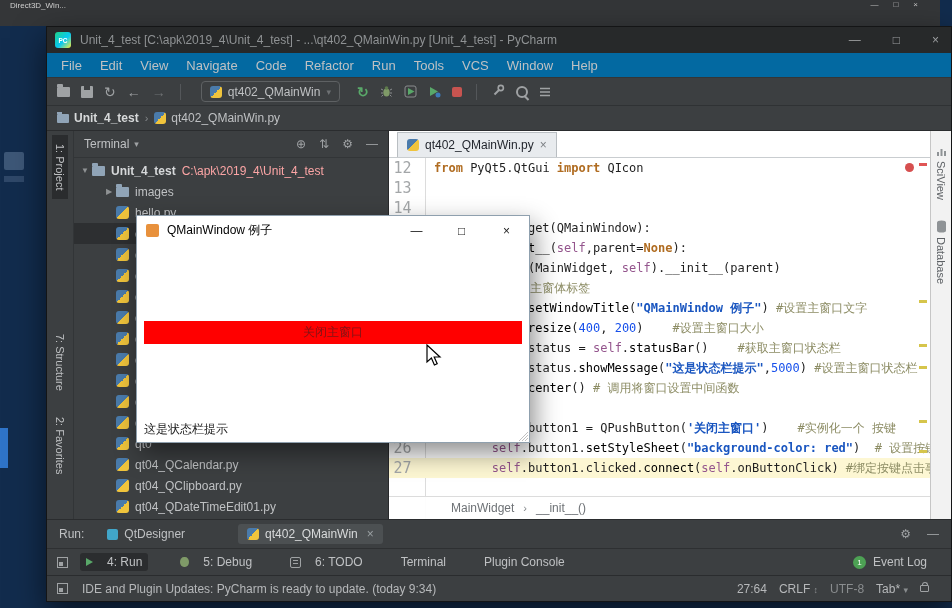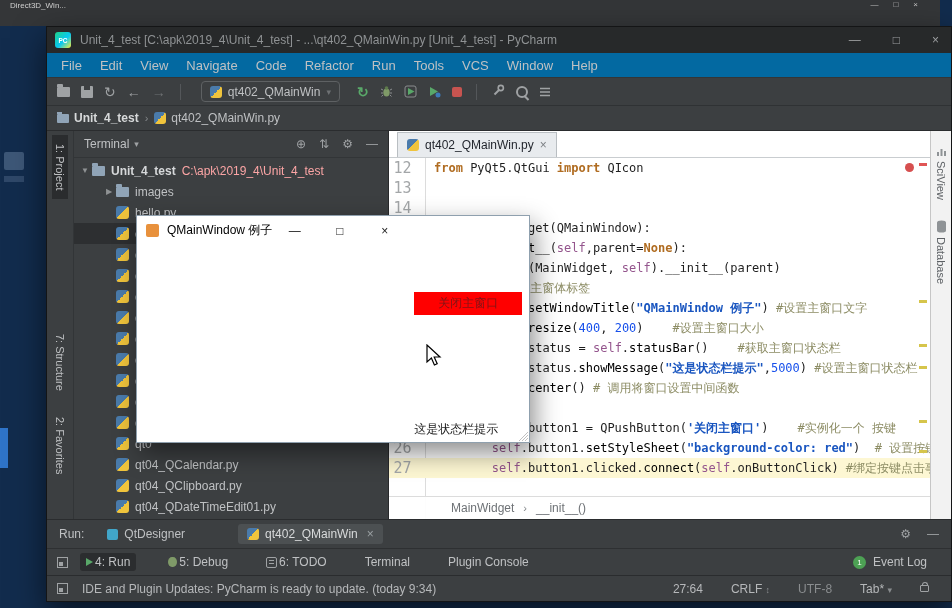--- a/index.html
+++ b/index.html
@@ -123,45 +123,45 @@
   .runtabs{display:flex;gap:44px;margin-left:14px;align-items:center;}
   .runtab{display:flex;align-items:center;gap:6px;padding:3px 9px;border-radius:3px;}
   .runtab.active{background:#4c5052;color:#d8dadb;}
   .runtab .close{color:#9aa0a3;margin-left:3px;}
   .qtd-icon{width:11px;height:11px;background:#41a6c9;border-radius:2px;}
   .runbar .rbright{margin-left:auto;display:flex;gap:16px;color:#9fa2a4;}
 
   .bottombar{height:26px;background:#3c3f41;border-top:1px solid #2e3032;display:flex;align-items:center;
              padding:0 10px;color:#bfc1c3;font-size:12px;flex:none;}
   .btabs{display:flex;gap:26px;margin-left:12px;align-items:center;}
-  .btab{display:flex;align-items:center;gap:2px;padding:2px 6px;border-radius:3px;}
+  .btab{display:flex;align-items:center;gap:14px;padding:2px 6px;border-radius:3px;}
   .btab.active{background:#2b2d2f;}
   .tri-green{width:0;height:0;border-left:8px solid #59a869;border-top:5px solid transparent;border-bottom:5px solid transparent;}
   .tri-green.sm{border-left-width:7px;border-top-width:4px;border-bottom-width:4px;}
   .bug-dot{width:9px;height:10px;background:#7f9a68;border-radius:4px/5px;}
   .todo-ic{width:11px;height:11px;border:1px solid #9fa2a4;border-radius:2px;position:relative;box-sizing:border-box;}
   .todo-ic::after{content:'';position:absolute;left:2px;top:2px;width:5px;height:1px;background:#9fa2a4;box-shadow:0 3px 0 #9fa2a4;}
   .eventlog{margin-left:auto;display:flex;align-items:center;gap:7px;margin-right:14px;}
   .badge{width:13px;height:13px;border-radius:50%;background:#4da154;color:#fff;font-size:8px;
          display:flex;align-items:center;justify-content:center;}
   .sq-icon{width:11px;height:11px;border:1px solid #9fa2a4;position:relative;flex:none;box-sizing:border-box;}
   .sq-icon::after{content:'';position:absolute;left:1px;bottom:1px;width:4px;height:4px;background:#9fa2a4;}
 
   .statusbar{height:25px;background:#3c3f41;border-top:1px solid #2a2c2e;display:flex;align-items:center;
              padding:0 10px;color:#b6b8ba;font-size:12px;gap:14px;flex:none;}
-  .sright{margin-left:auto;display:flex;align-items:center;gap:28px;padding-right:12px;}
+  .sright{margin-left:auto;display:flex;align-items:center;gap:12px;padding-right:12px;}
   .dim{color:#8a8d8f;}
   .tiny{font-size:9px;}
   .lock-ic{width:9px;height:7px;border:1px solid #9fa2a4;border-radius:1px;position:relative;box-sizing:border-box;}
   .lock-ic::before{content:'';position:absolute;left:1px;top:-4px;width:4px;height:3px;border:1px solid #9fa2a4;
                    border-bottom:none;border-radius:3px 3px 0 0;}
 
   
   .dialog{position:absolute;left:136px;top:215px;width:394px;height:228px;background:#fff;
-          border:1px solid #8fa0ae;box-sizing:border-box;z-index:50;display:flex;flex-direction:row;
+          border:1px solid #8fa0ae;box-sizing:border-box;z-index:50;display:flex;flex-direction:column;
           box-shadow:4px 10px 24px rgba(0,0,0,.45);}
   .dtitle{height:29px;display:flex;align-items:center;padding-left:9px;flex:none;background:#fff;}
   .dicon{width:13px;height:13px;background:#e8913c;border-radius:2px;flex:none;}
   .dtext{font-size:12px;color:#000;margin-left:8px;}
   .dbtns{margin-left:auto;display:flex;height:100%;}
   .dbtn{width:45px;display:flex;align-items:center;justify-content:center;font-size:12px;color:#222;}
   .dbody{flex:1;position:relative;background:#fff;}
   .dialog-button{position:absolute;left:7px;right:7px;top:76px;height:23px;display:flex;align-items:center;
                  justify-content:center;font-size:12px;}
   .dstatus{position:absolute;left:7px;bottom:4px;font-size:12px;color:#1c1c1c;}

